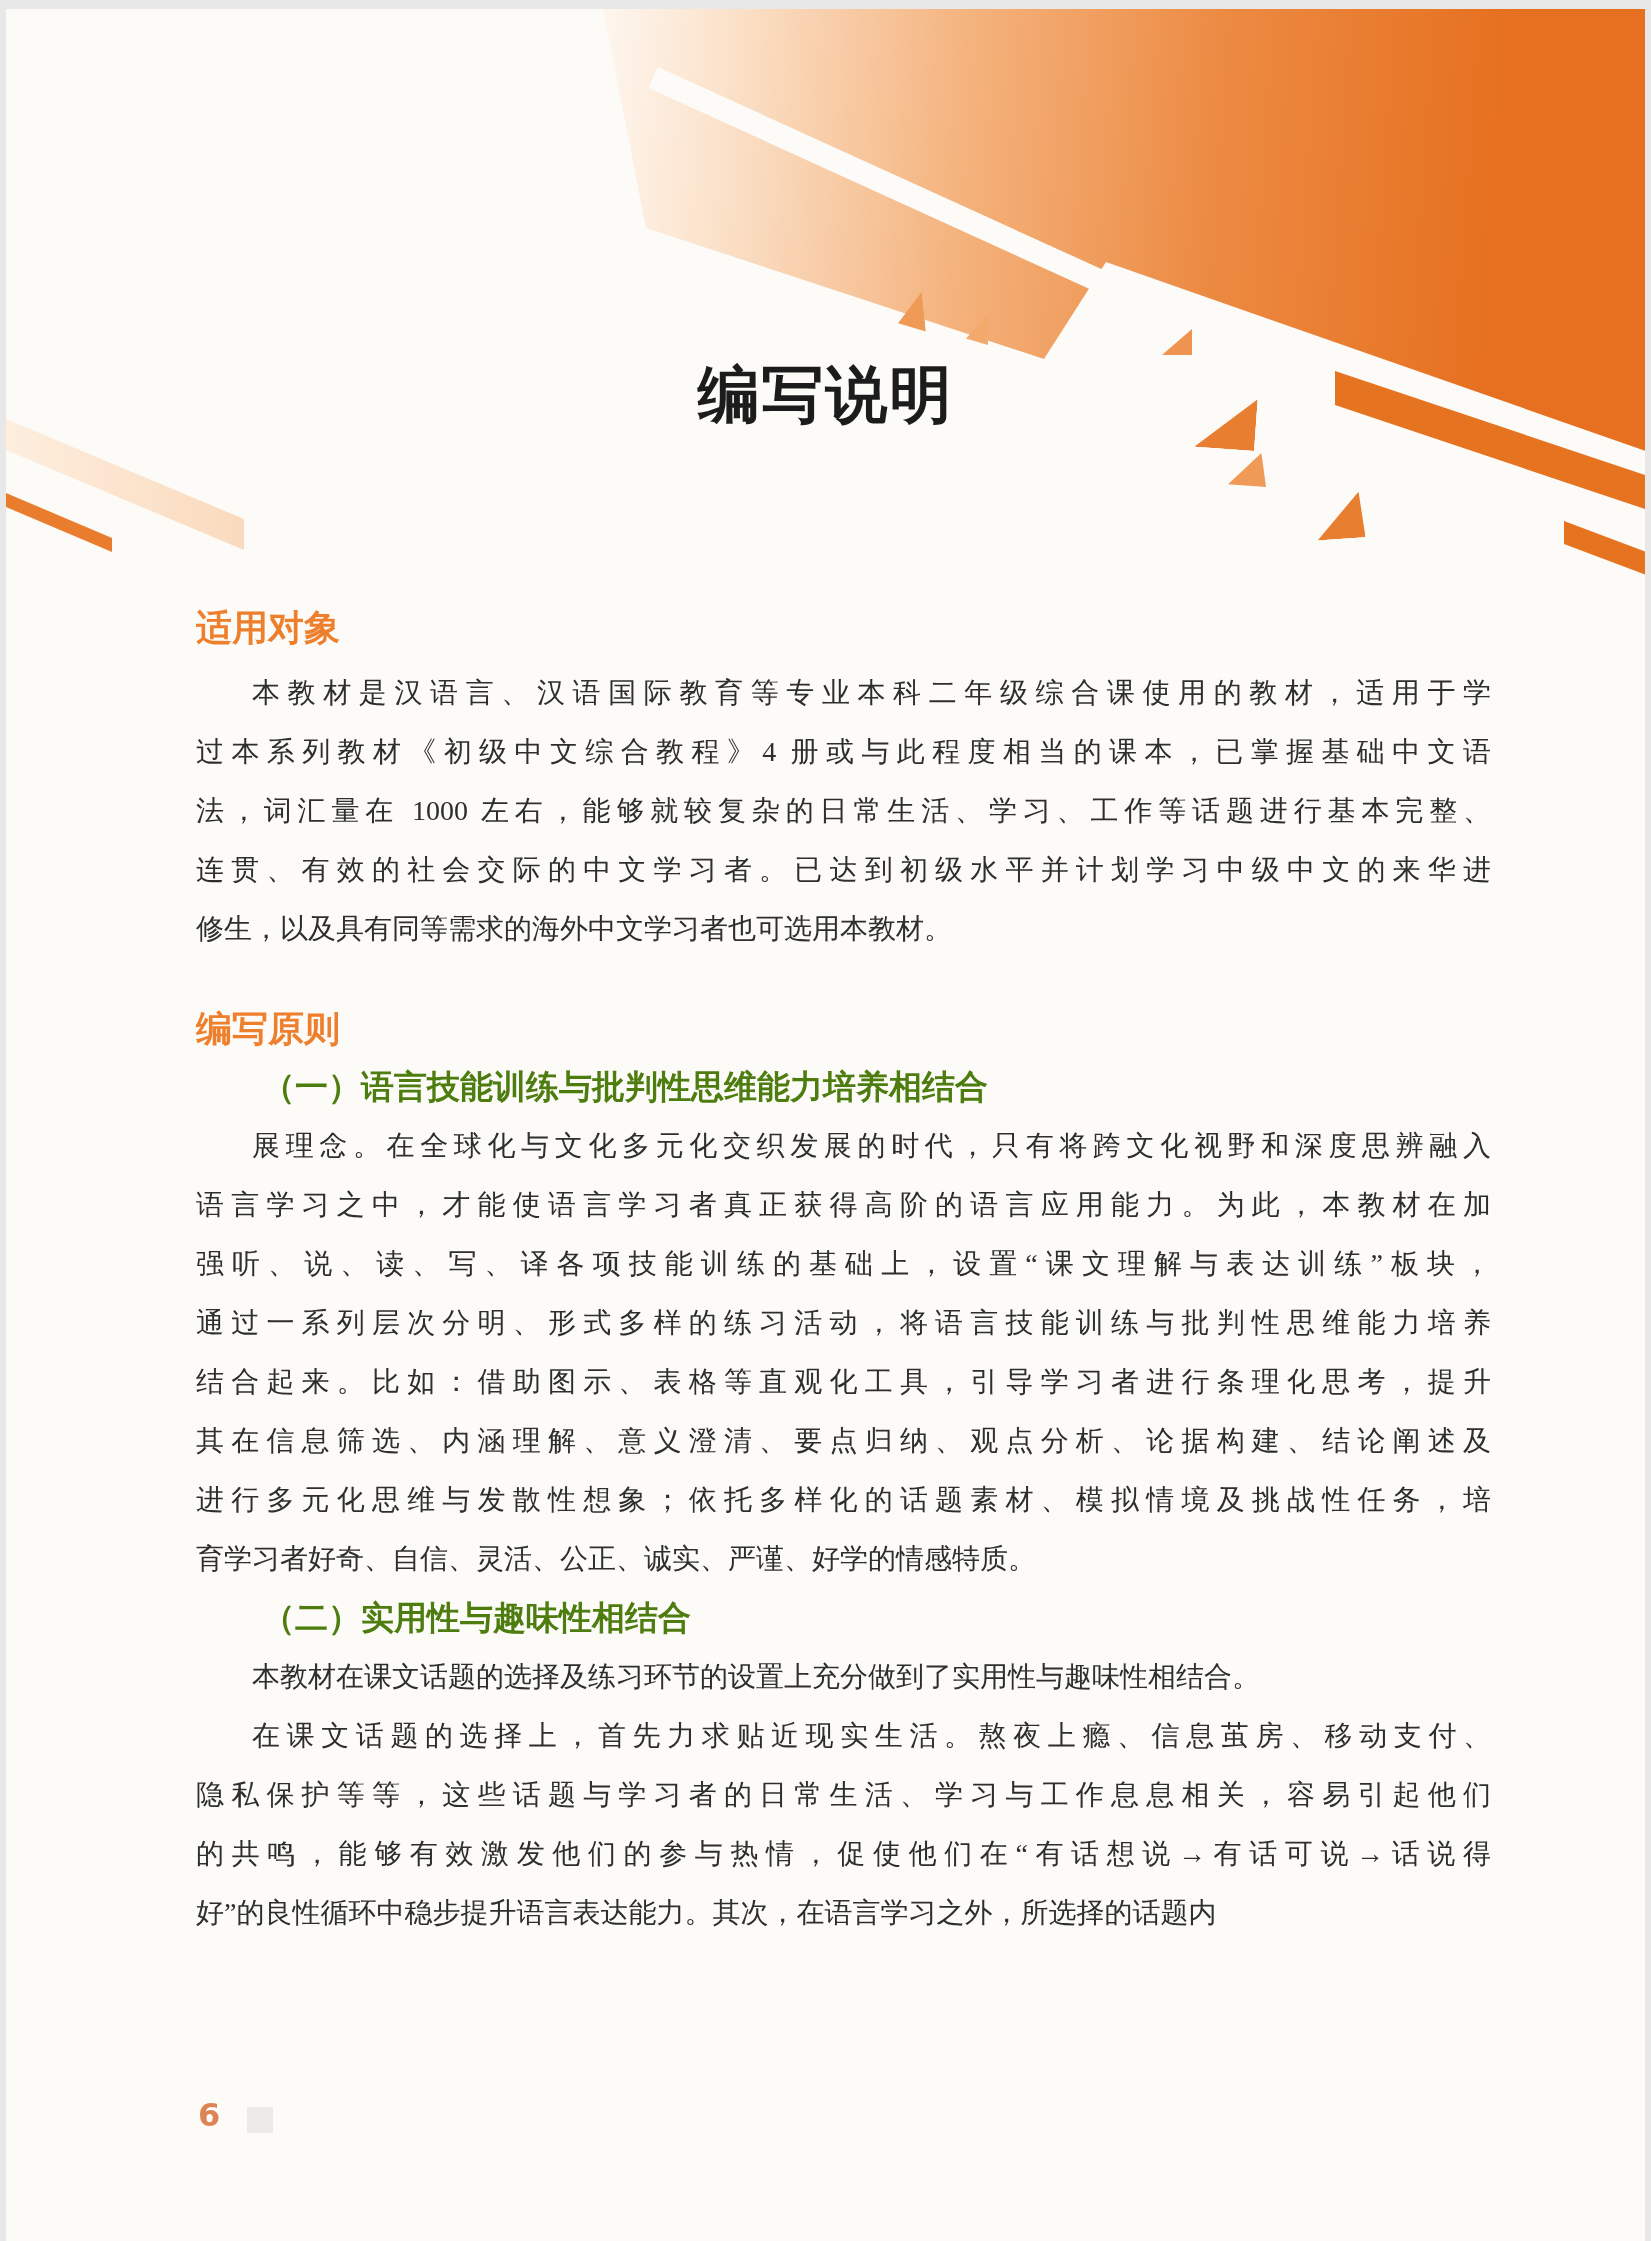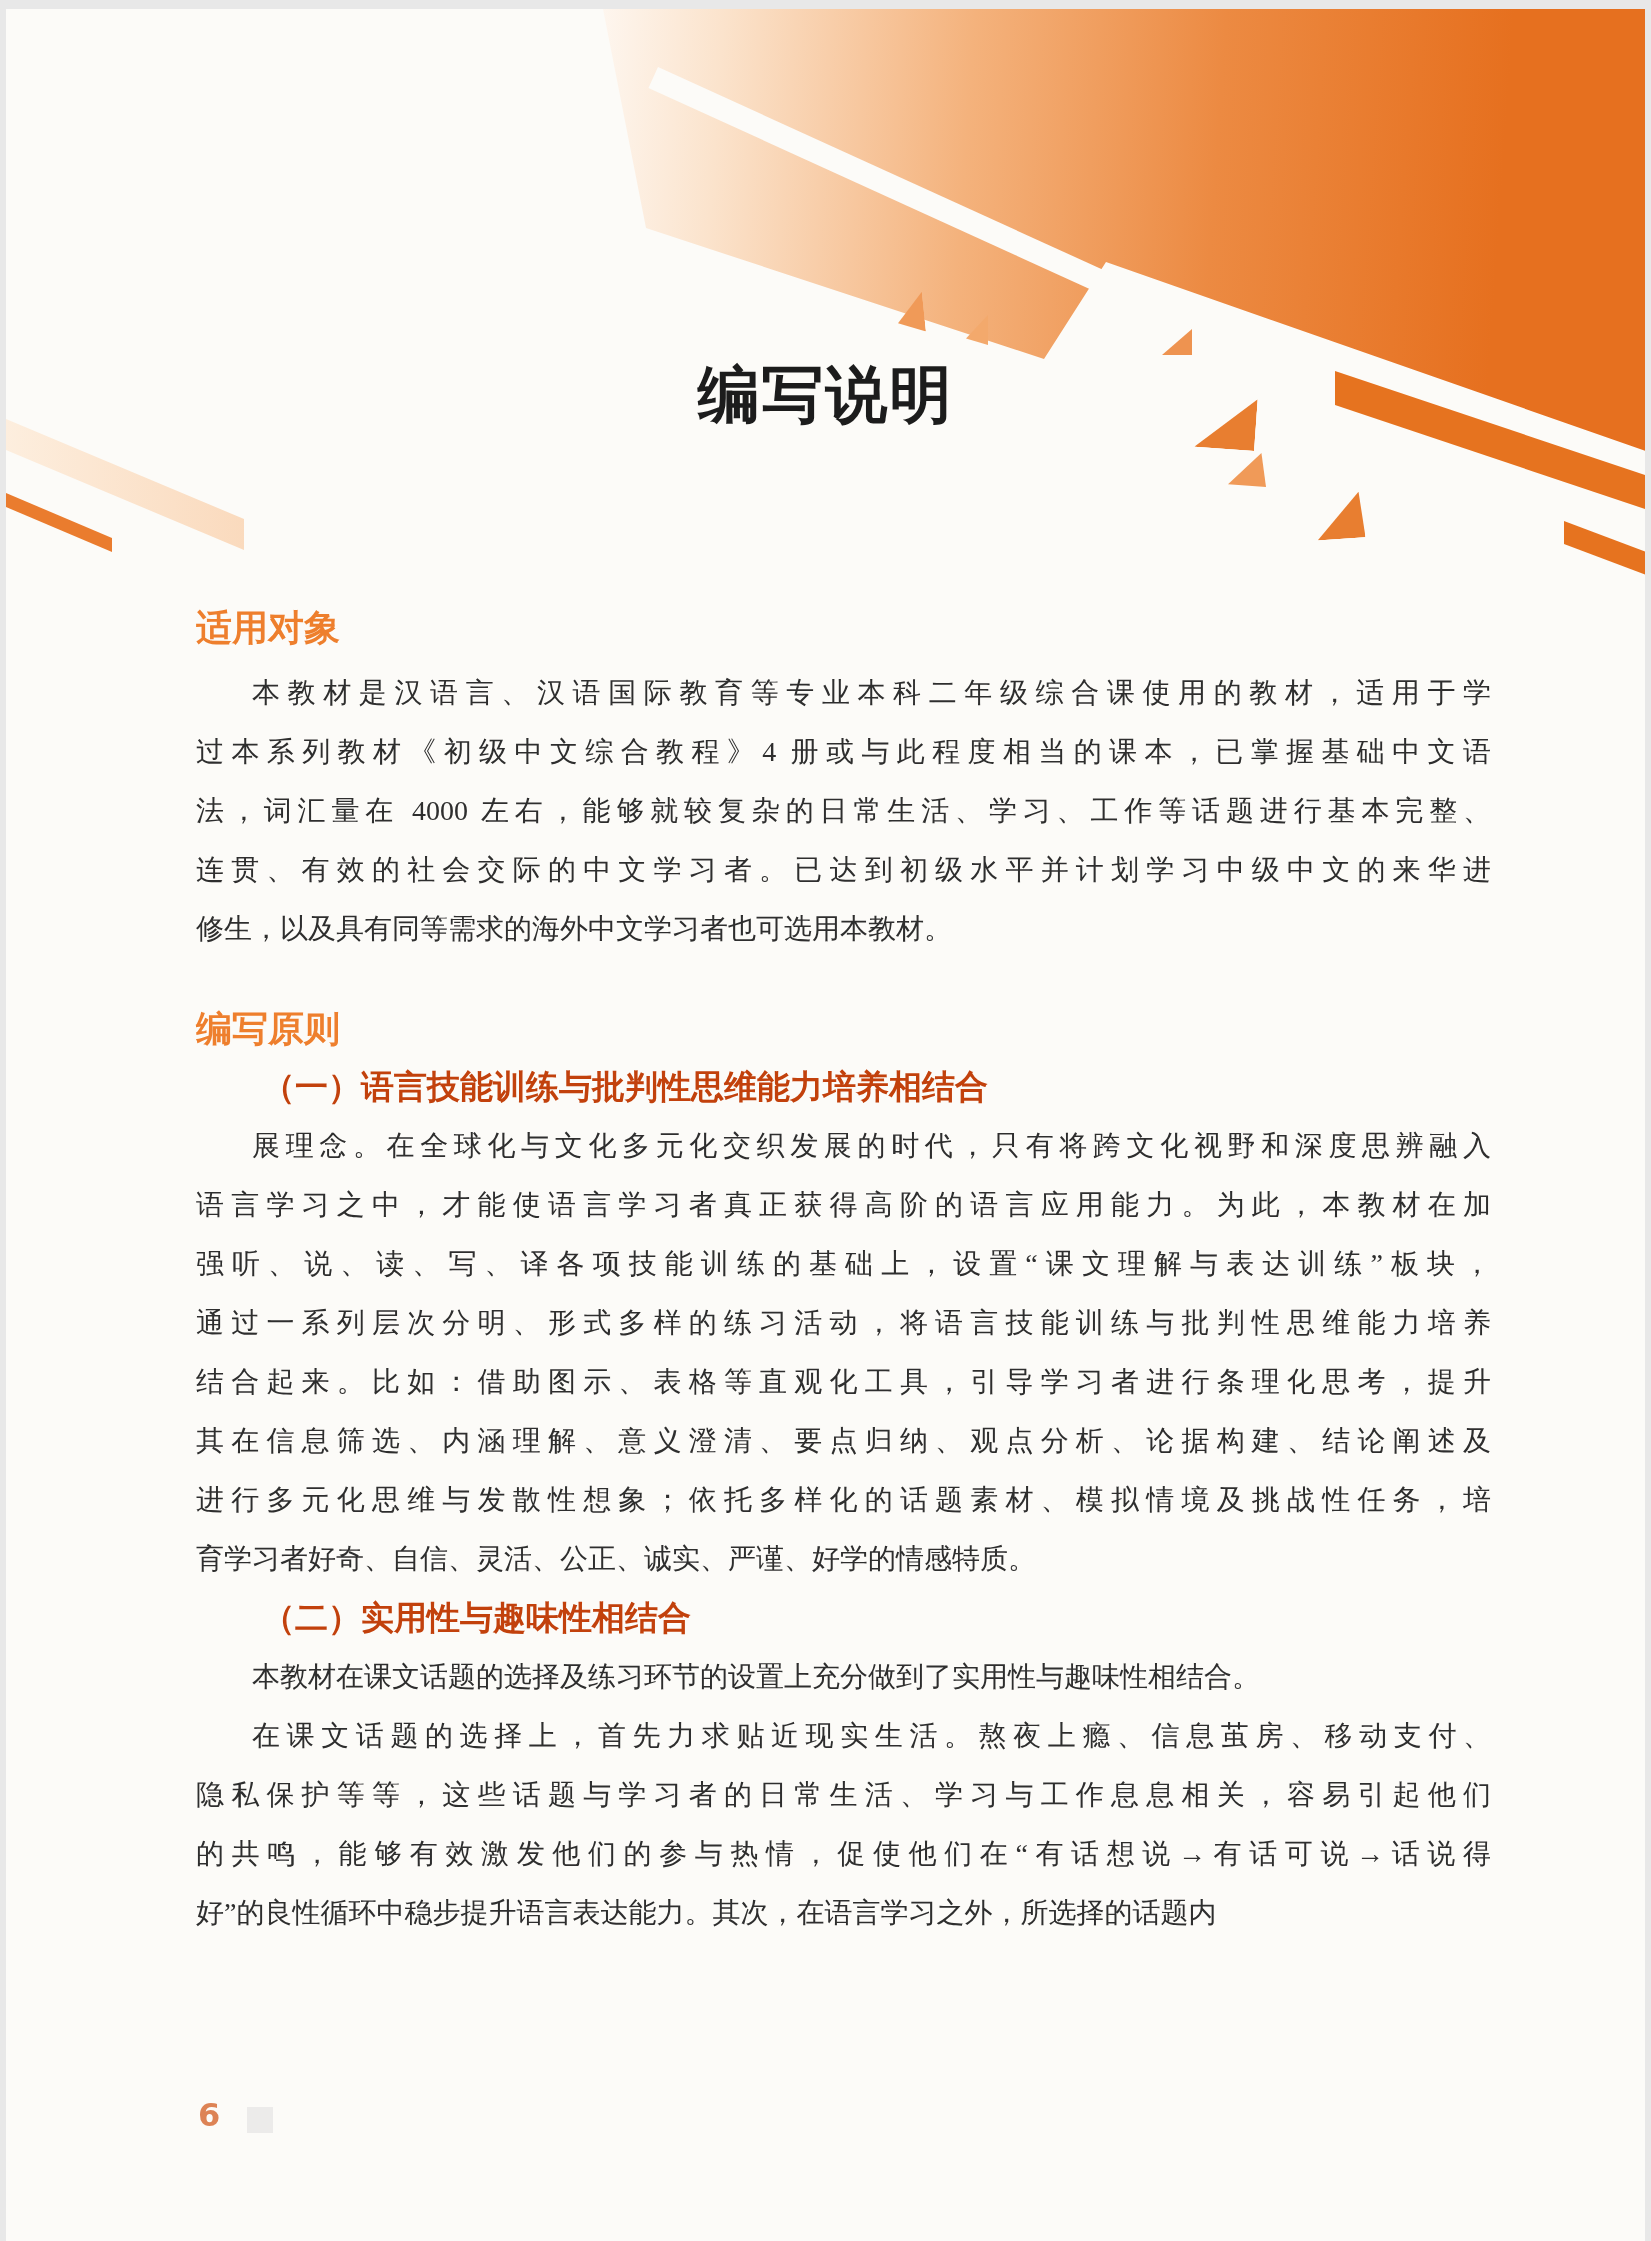--- a/index.html
+++ b/index.html
@@ -61,21 +61,21 @@
   .content{position:absolute;left:190px;top:598px;width:1295px;}
   .orange-head{
     font-family:"DejaVu Sans","Liberation Sans",sans-serif;
     font-weight:700;font-size:36px;line-height:42px;
     color:#ee7f2d;margin:0 0 14px 0;
   }
   .orange-head.second{margin-top:50px;margin-bottom:7px;}
   .sub-head{
     font-family:"DejaVu Sans","Liberation Sans",sans-serif;
     font-weight:700;font-size:33px;line-height:59px;
-    color:#c2410c;margin:0;text-indent:2em;
+    color:#4d7c0f;margin:0;text-indent:2em;
   }
   .para{font-size:28px;line-height:59px;color:#2e2e2e;margin:0;}
   .para .line{text-align:justify;text-align-last:justify;text-justify:inter-character;}
   .para .line:last-child{text-align-last:left;}
   .para .line:first-child{text-indent:2em;}
 
   .page-number{
     position:absolute;left:192px;top:2088px;
     font-family:"DejaVu Sans","Liberation Sans",sans-serif;
     font-weight:700;font-size:32px;line-height:36px;
@@ -107,21 +107,21 @@
   </div>
 
   <div class="doc-title">编写说明</div>
 
   <div class="content">
 
     <div class="orange-head">适用对象</div>
     <div class="para">
         <div class="line">本教材是汉语言、汉语国际教育等专业本科二年级综合课使用的教材，适用于学</div>
         <div class="line">过本系列教材《初级中文综合教程》4 册或与此程度相当的课本，已掌握基础中文语</div>
-        <div class="line">法，词汇量在 4000 左右，能够就较复杂的日常生活、学习、工作等话题进行基本完整、</div>
+        <div class="line">法，词汇量在 1000 左右，能够就较复杂的日常生活、学习、工作等话题进行基本完整、</div>
         <div class="line">连贯、有效的社会交际的中文学习者。已达到初级水平并计划学习中级中文的来华进</div>
         <div class="line">修生，以及具有同等需求的海外中文学习者也可选用本教材。</div>
       </div>
 
     <div class="orange-head second">编写原则</div>
 
     <div class="sub-head">（一）语言技能训练与批判性思维能力培养相结合</div>
     <div class="para">
         <div class="line">展理念。在全球化与文化多元化交织发展的时代，只有将跨文化视野和深度思辨融入</div>
         <div class="line">语言学习之中，才能使语言学习者真正获得高阶的语言应用能力。为此，本教材在加</div>

